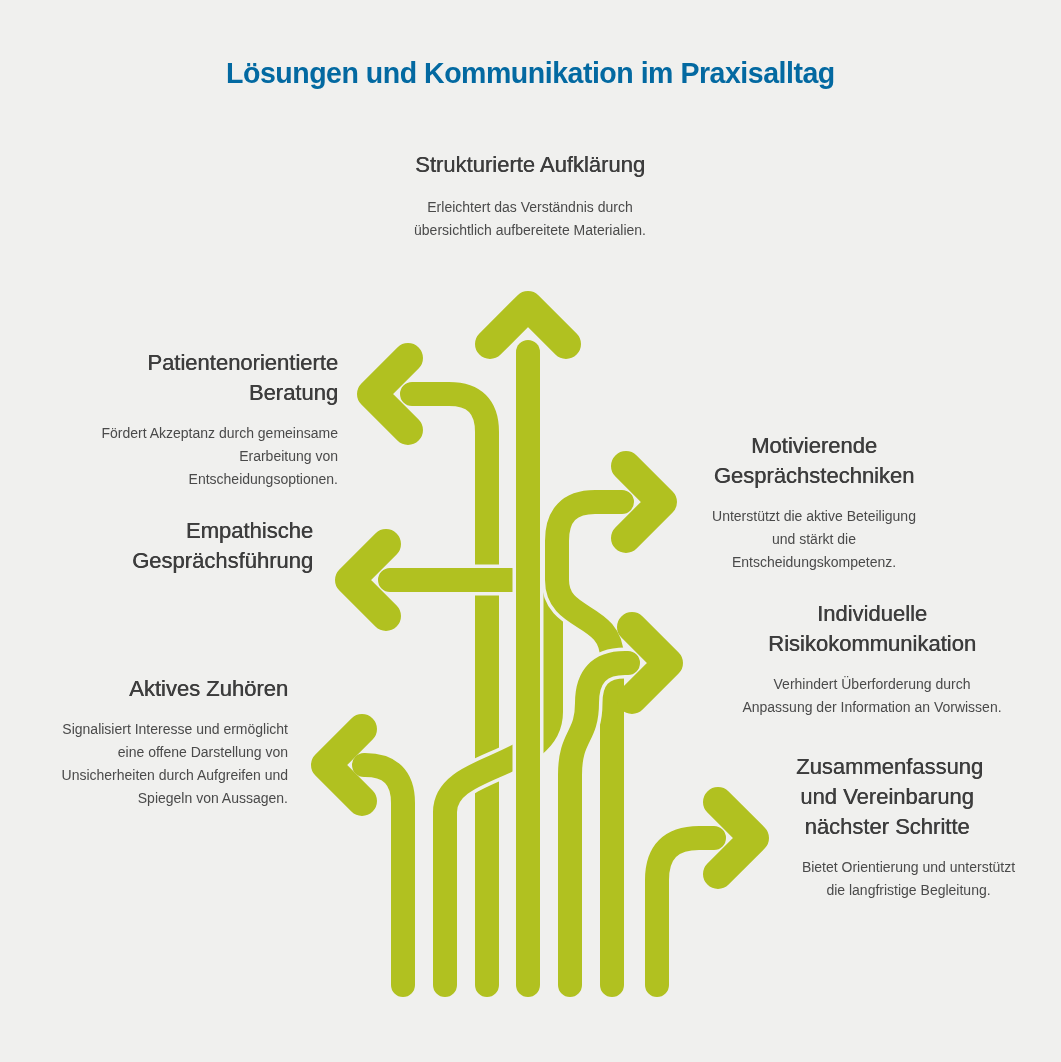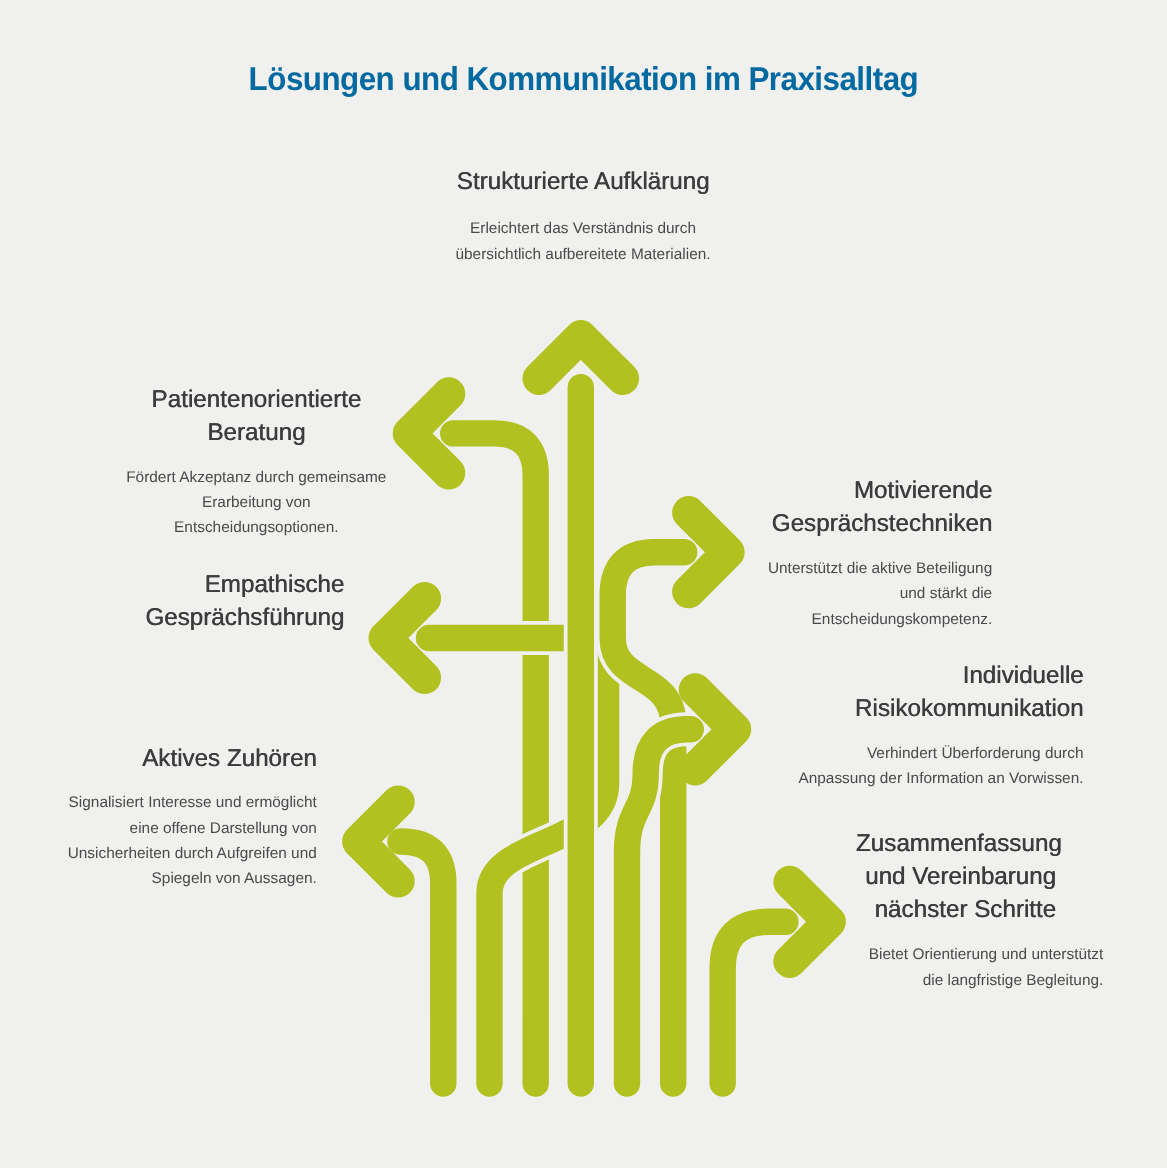--- a/index.html
+++ b/index.html
@@ -36,27 +36,27 @@
     text-shadow:0.45px 0 0 currentColor;
     margin-bottom:14px;
   }
   .block p{
     font-size:14px;
     font-weight:400;
     line-height:23px;
     color:var(--body);
   }
   .align-right{text-align:right;}
-  .align-left{text-align:right;}
+  .align-left{text-align:center;margin-left:18px;}
   .block-top{display:flex;flex-direction:column;align-items:center;text-align:center;}
   .block-top h2{white-space:nowrap;margin-bottom:16px;}
   .block-top p{width:100%;}
   
   .b-top   {left:410px;top:150px;width:240px;}
-  .b-left1 {right:708px;top:348px;width:240px;text-align:center;}
+  .b-left1 {right:723px;top:348px;width:240px;}
   .b-left2 {right:748px;top:516px;width:240px;}
   .b-left3 {right:773px;top:674px;width:250px;}
   .b-right1{left:690px;top:431px;width:212px;}
   .b-right2{left:723px;top:599px;width:262px;}
   .b-right3{left:778px;top:752px;width:225px;}
   .b-right3 h2{max-width:182px;}
   
   .case{fill:none;stroke:var(--bg);stroke-width:31;stroke-linecap:round;stroke-linejoin:round;}
   .line{fill:none;stroke:var(--arrow);stroke-width:24;stroke-linecap:round;stroke-linejoin:round;}
   .head{fill:none;stroke:var(--arrow);stroke-width:30;stroke-linecap:round;stroke-linejoin:round;}

